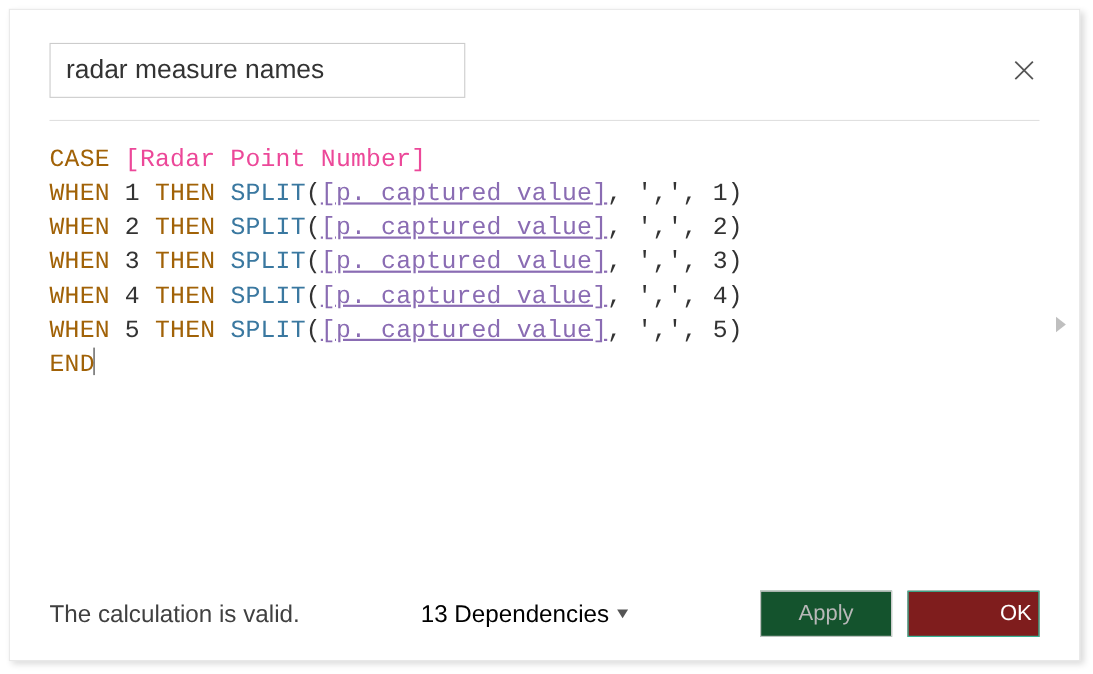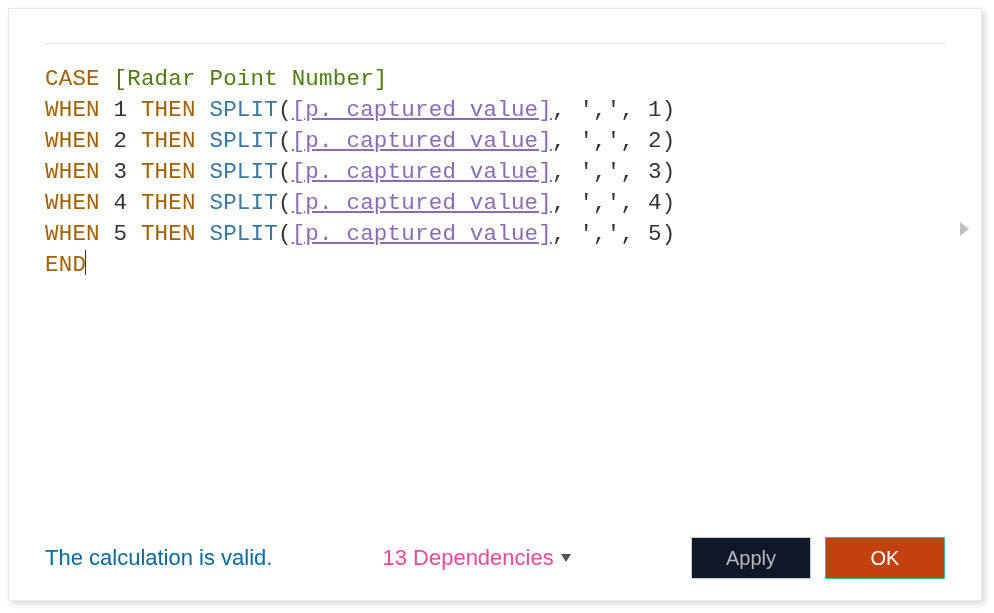--- a/index.html
+++ b/index.html
@@ -55,21 +55,21 @@
   }
   .editor {
     font-family: "Courier New", Courier, monospace;
     font-size: 22.5px;
     line-height: 31px;
     color: #333;
     white-space: pre;
     letter-spacing: 0.2px;
   }
   .kw  { color: #a16207; }   
-  .fld { color: #4d7c0f; }   
+  .fld { color: #ec4899; }   
   .fn  { color: #3a78a0; }   
   .prm { color: #8a6cb3; text-decoration: underline; }   
   .pun { color: #333333; }   
   .str { color: #333333; }   
   .num { color: #333333; }
   .caret {
     display: inline-block;
     width: 1px; height: 25px;
     background: #333;
     vertical-align: -4px;
@@ -84,58 +84,68 @@
   }
   .scroll-arrow svg { width: 14px; height: 18px; }
   .footer {
     display: flex;
     align-items: center;
     height: 40px;
     margin-top: 10px;
   }
   .status {
     font-size: 22px;
-    color: #0369a1;
+    color: #404040;
     flex: 0 0 auto;
   }
   .spacer-a { flex: 0 0 110px; }
   .deps {
     font-size: 22px;
-    color: #ec4899;
+    color: #000000;
     display: flex;
     align-items: center;
     gap: 6px;
     cursor: pointer;
   }
   .deps svg { width: 12px; height: 10px; }
   .spacer-b { flex: 1; }
   .btn {
     height: 42px;
     min-width: 120px;
     font-size: 20px;
     border: 1px solid #cccccc;
-    background: #0f172a;
+    background: #14532d;
     color: #b8b8b8;
     display: flex; align-items: center; justify-content: center;
     margin-left: 14px;
     cursor: default;
     font-family: inherit;
   }
   .btn-ok {
-    background: #c2410c;
+    background: #7f1d1d;
     border-color: #2ec4a1;
     color: #fff;
     cursor: pointer;
+    justify-content: flex-end;
   }
 </style>
 </head>
 <body>
 
 <div class="dialog">
 
+  <div class="header-row">
+    <input class="name-input" type="text" value="radar measure names" style="">
+    <div class="close-btn">
+      <svg viewBox="0 0 20 20">
+        <line x1="2" y1="2" x2="18" y2="18" stroke="#555" stroke-width="1.6"></line>
+        <line x1="18" y1="2" x2="2" y2="18" stroke="#555" stroke-width="1.6"></line>
+      </svg>
+    </div>
+  </div>
 
   <div class="divider"></div>
 
   <div class="editor-wrap">
     <div class="editor"><span class="kw">CASE</span> <span class="fld">[Radar Point Number]</span>
 <span class="kw">WHEN</span> <span class="num">1</span> <span class="kw">THEN</span> <span class="fn">SPLIT</span><span class="pun">(</span><span class="prm">[p. captured value]</span><span class="pun">, </span><span class="str">','</span><span class="pun">, </span><span class="num">1</span><span class="pun">)</span>
 <span class="kw">WHEN</span> <span class="num">2</span> <span class="kw">THEN</span> <span class="fn">SPLIT</span><span class="pun">(</span><span class="prm">[p. captured value]</span><span class="pun">, </span><span class="str">','</span><span class="pun">, </span><span class="num">2</span><span class="pun">)</span>
 <span class="kw">WHEN</span> <span class="num">3</span> <span class="kw">THEN</span> <span class="fn">SPLIT</span><span class="pun">(</span><span class="prm">[p. captured value]</span><span class="pun">, </span><span class="str">','</span><span class="pun">, </span><span class="num">3</span><span class="pun">)</span>
 <span class="kw">WHEN</span> <span class="num">4</span> <span class="kw">THEN</span> <span class="fn">SPLIT</span><span class="pun">(</span><span class="prm">[p. captured value]</span><span class="pun">, </span><span class="str">','</span><span class="pun">, </span><span class="num">4</span><span class="pun">)</span>
 <span class="kw">WHEN</span> <span class="num">5</span> <span class="kw">THEN</span> <span class="fn">SPLIT</span><span class="pun">(</span><span class="prm">[p. captured value]</span><span class="pun">, </span><span class="str">','</span><span class="pun">, </span><span class="num">5</span><span class="pun">)</span>

